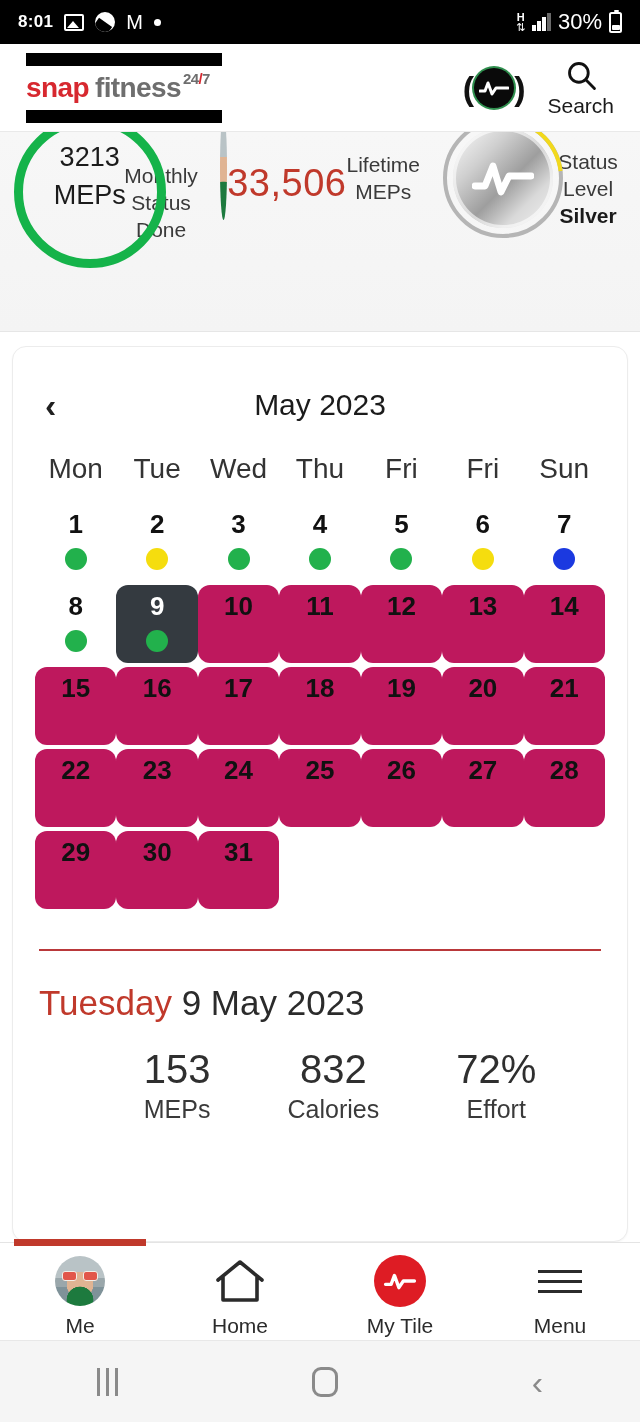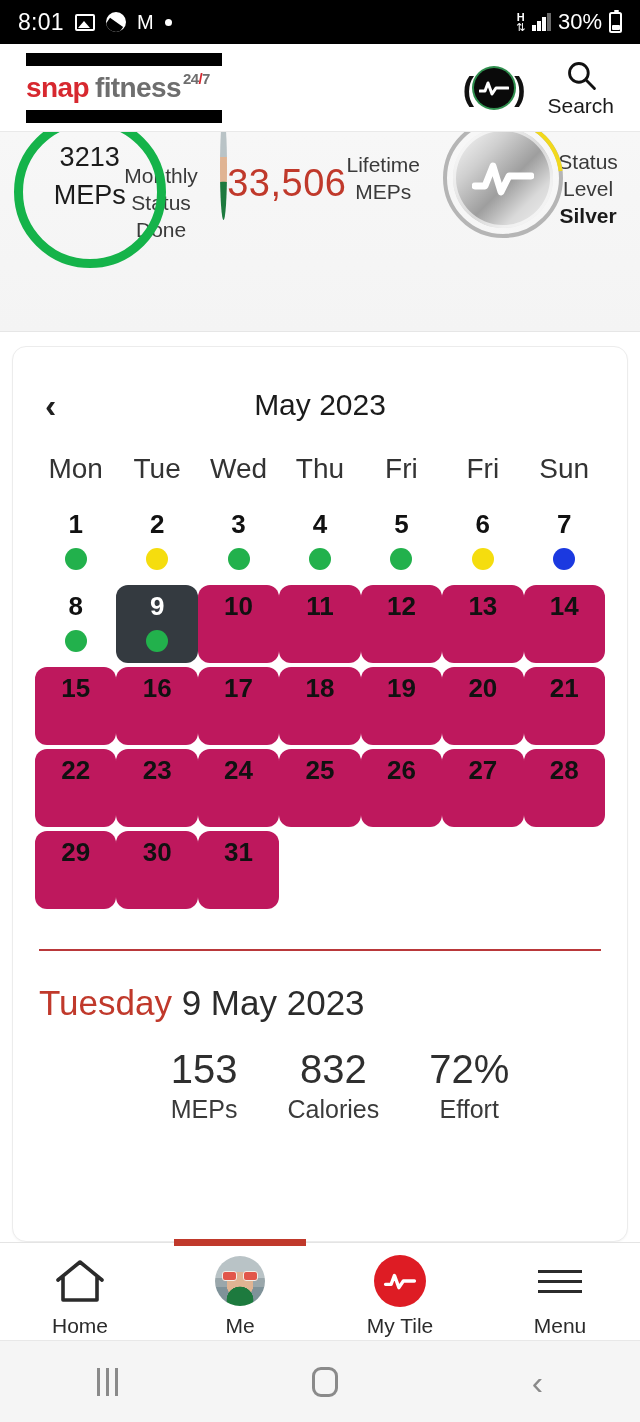--- a/index.html
+++ b/index.html
@@ -11,21 +11,21 @@
   }
   #app { position: relative; width: 640px; height: 1422px; background:#fff; }
 
   
   .statusbar {
     height: 44px; background: #000; color: #fff;
     display: flex; align-items: center; justify-content: space-between;
     padding: 0 18px;
   }
   .sb-left { display: flex; align-items: center; gap: 11px; }
-  .sb-time { font-size: 23px; font-weight: 400; letter-spacing: .3px; }
+  .sb-time { font-size: 17px; font-weight: 700; letter-spacing: .3px; }
   .sb-right { display: flex; align-items: center; gap: 7px; }
   .sb-pct { font-size: 22px; font-weight: 500; }
   .ico-pic {
     width: 20px; height: 17px; border: 2.5px solid #fff; border-radius: 2px;
     position: relative; display:inline-block;
   }
   .ico-pic::after{
     content:""; position:absolute; left:1px; bottom:1px; width:0; height:0;
     border-left:6px solid transparent; border-right:6px solid transparent;
     border-bottom:7px solid #fff;
@@ -157,21 +157,21 @@
   .daynum { font-size: 26px; font-weight:700; color:#111; margin-top: 6px; }
   .cell.selected .daynum { color:#fff; }
   .dot { width:22px;height:22px;border-radius:50%; margin-top: 8px; }
   .dot.green { background:#22b14c; }
   .dot.yellow { background:#f5dd0e; }
   .dot.blue { background:#1b39e0; }
 
   .divider-red { height:2px; background:#b9383a; margin: 40px 4px 0 4px; }
   .detail-date { margin: 32px 4px 0 4px; font-size:35px; color:#2b2b2b; }
   .detail-date .dow { color:#c0392b; }
-  .detail-stats { display:flex; justify-content:center; gap:50px; margin-top:22px; padding-left: 40px; }
+  .detail-stats { display:flex; justify-content:center; gap:77px; margin-top:22px; padding-left: 40px; }
   .d-stat { text-align:center; }
   .d-val { font-size:40px; color:#2f2f2f; line-height:48px; }
   .d-lab { font-size:25px; color:#3a3a3a; margin-top:2px; }
 
   
   .bottomnav {
     position:absolute; left:0; right:0; bottom: 82px; height: 98px;
     background:#fff; border-top:1px solid #e4e4e4;
     display:flex; align-items:flex-start;
   }
@@ -458,43 +458,43 @@
         <div class="d-val">72%</div>
         <div class="d-lab">Effort</div>
       </div>
     </div>
 
   </div>
 
   <div class="bottomnav">
 
     <div class="nav-item">
-      <div class="nav-ico">
-        <svg width="52" height="46" viewBox="0 0 26 23" aria-hidden="true">
-          <path d="M2 11 L13 2 L24 11 M4.5 9.4 V21 H21.5 V9.4" fill="none" stroke="#2b2b2b" stroke-width="1.8" stroke-linejoin="round" stroke-linecap="round"></path>
-        </svg>
-      </div>
-      <div class="nav-label">Home</div>
-    </div>
-
-    <div class="nav-item">
       <div class="active-bar"></div>
       <div class="nav-ico">
         <div class="mini-avatar">
           <div class="g">
               <span></span>
               <span></span>
             </div>
         </div>
       </div>
       <div class="nav-label">Me</div>
     </div>
 
     <div class="nav-item">
       <div class="nav-ico">
+        <svg width="52" height="46" viewBox="0 0 26 23" aria-hidden="true">
+          <path d="M2 11 L13 2 L24 11 M4.5 9.4 V21 H21.5 V9.4" fill="none" stroke="#2b2b2b" stroke-width="1.8" stroke-linejoin="round" stroke-linecap="round"></path>
+        </svg>
+      </div>
+      <div class="nav-label">Home</div>
+    </div>
+
+    <div class="nav-item">
+      <div class="nav-ico">
         <div class="tile-circle">
           <svg width="34" height="20" viewBox="0 0 30 18" aria-hidden="true">
             <polyline points="2,12 7,12 10,4 14,15 18,9 28,9" fill="none" stroke="#ffffff" stroke-width="3" stroke-linejoin="round" stroke-linecap="round"></polyline>
           </svg>
         </div>
       </div>
       <div class="nav-label">My Tile</div>
     </div>
 
 

